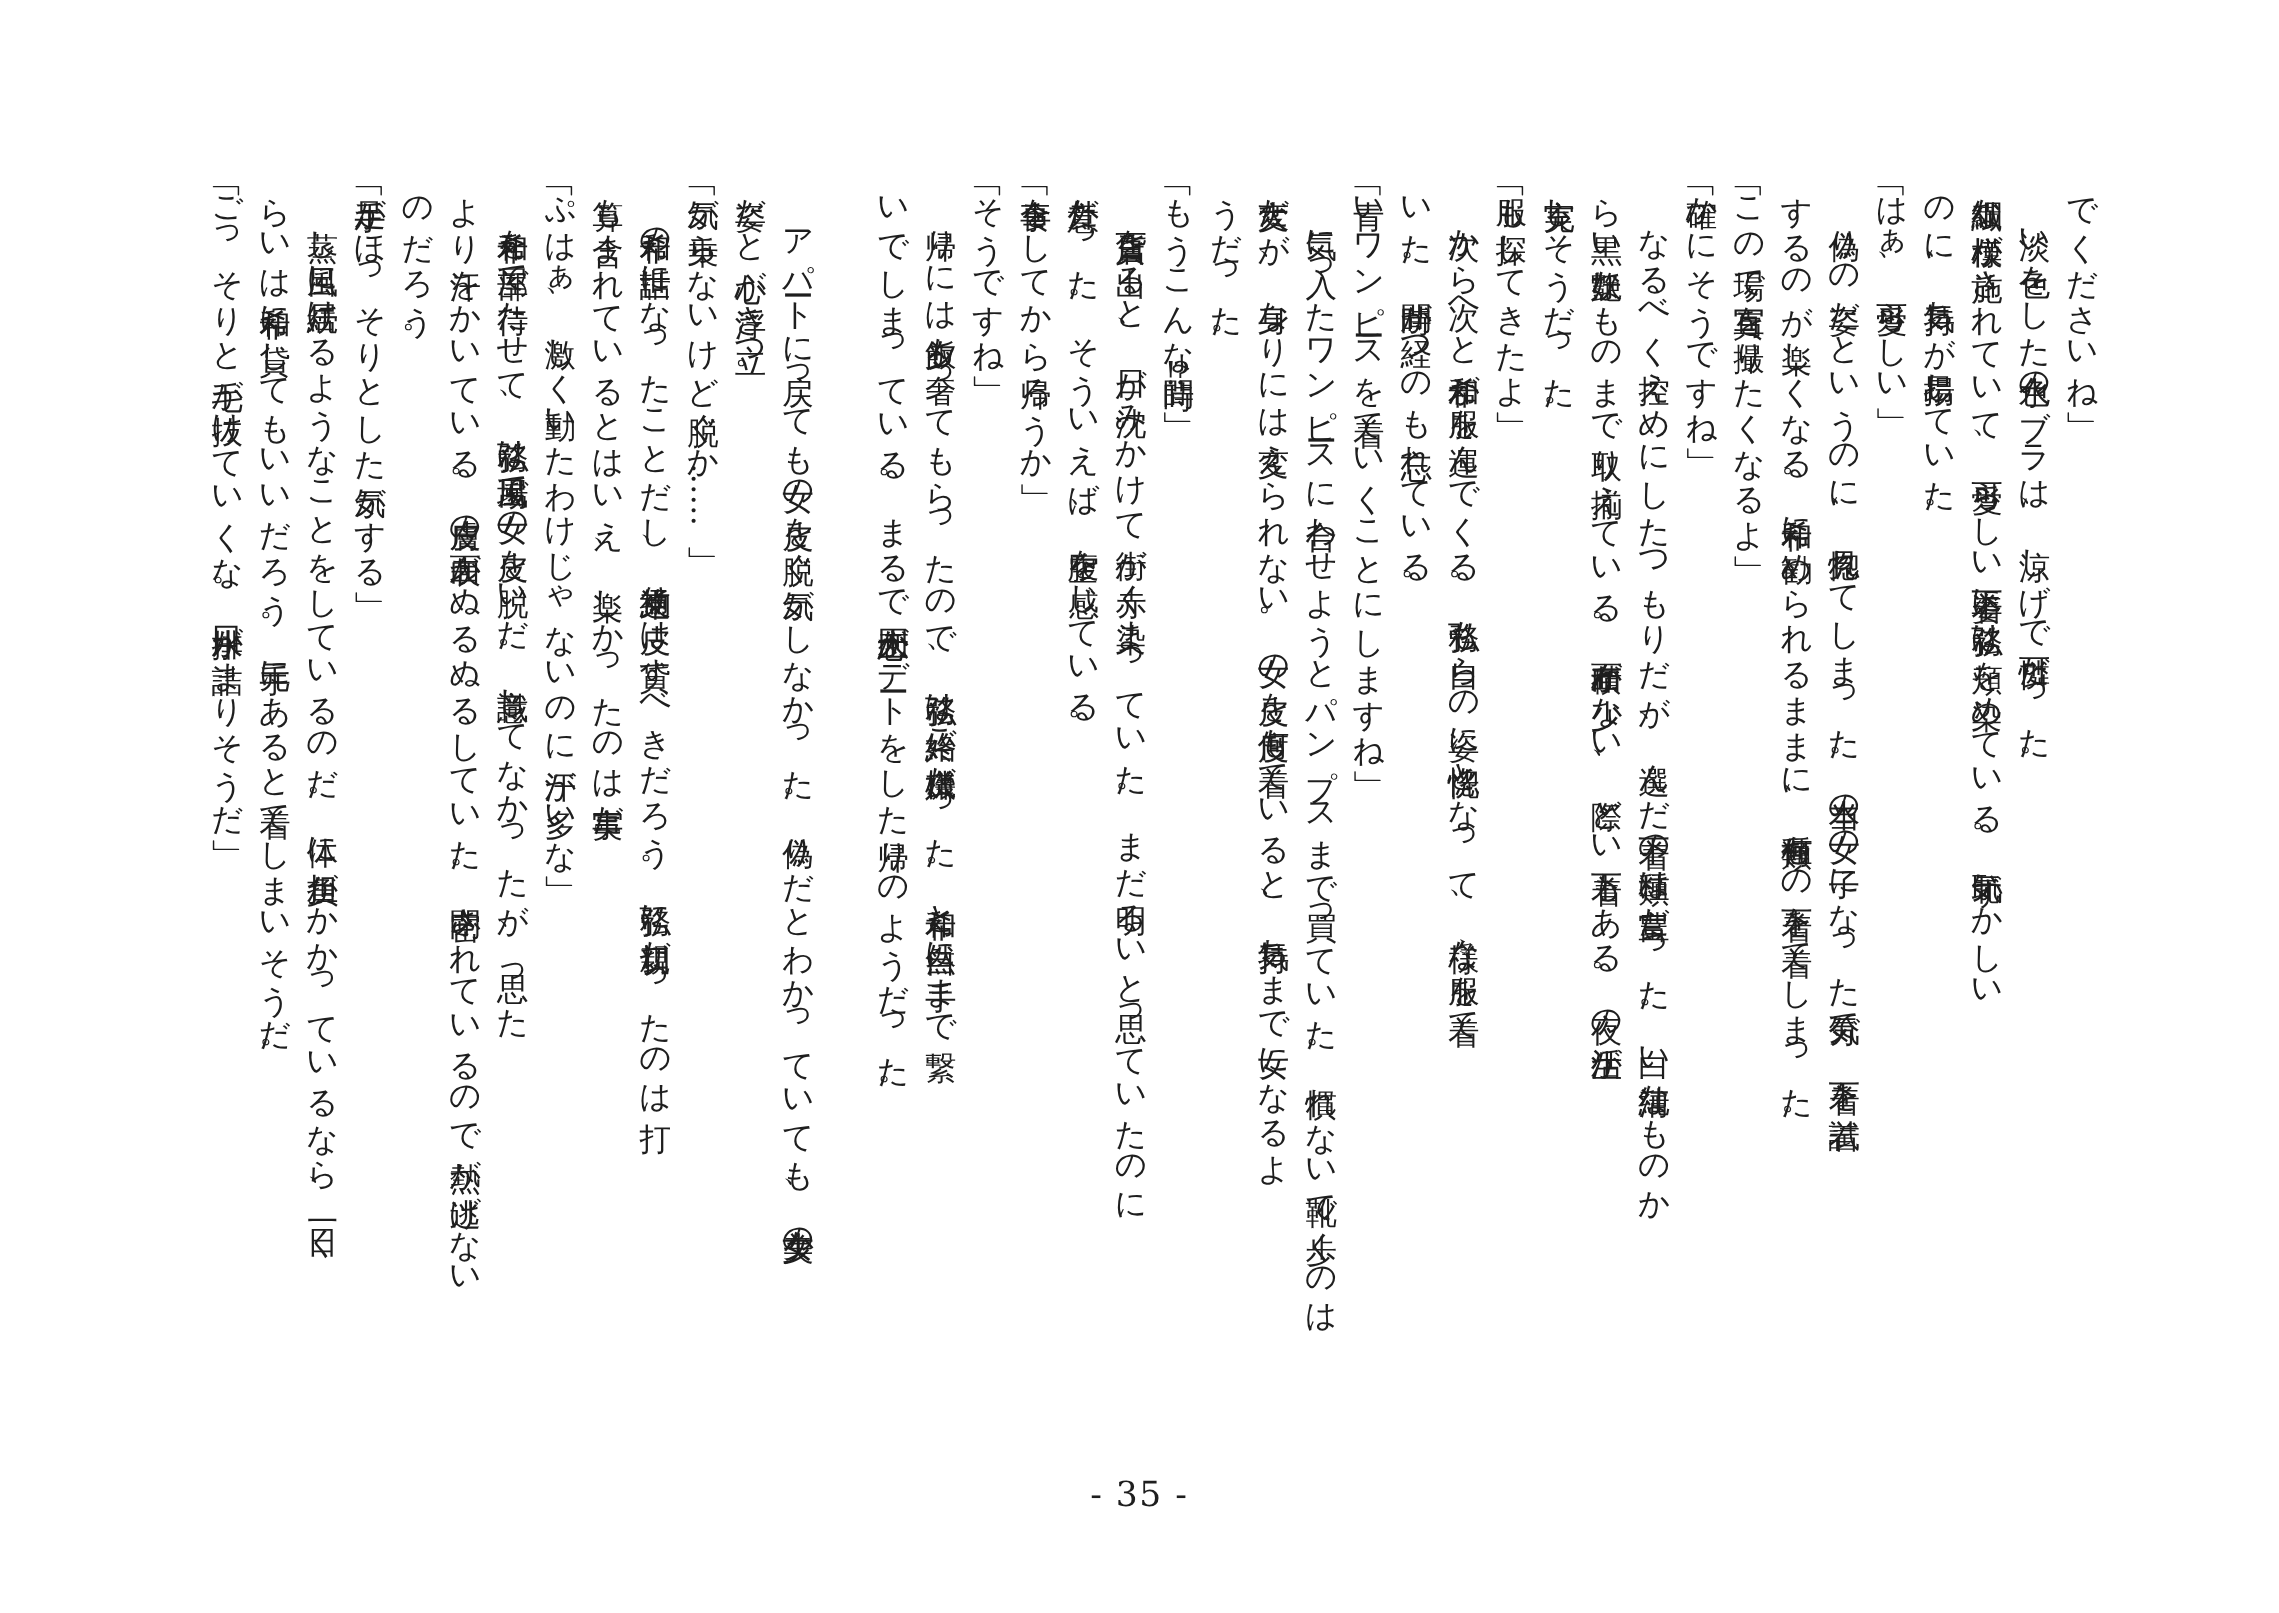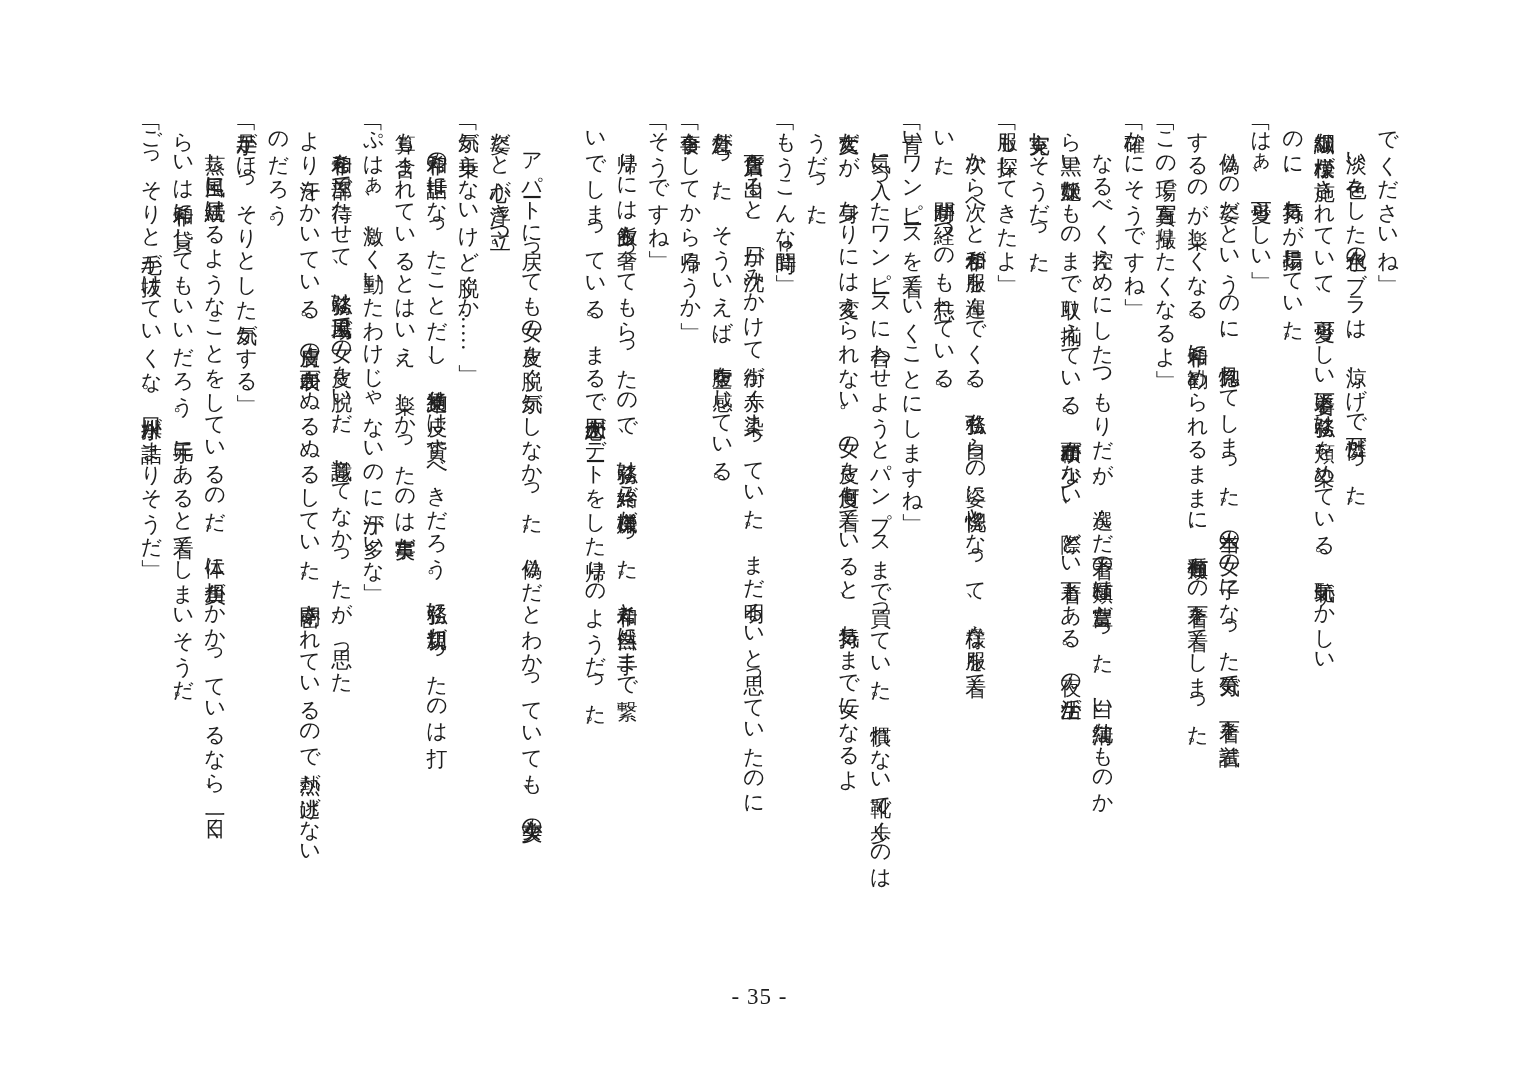--- a/index.html
+++ b/index.html
@@ -33,21 +33,20 @@
     white-space: nowrap;
   }
   .pagenum {
     position: absolute;
     top: 984px;
     left: 0;
     width: 100%;
     text-align: center;
     font-size: 23px;
     letter-spacing: 1px;
-    font-family: Liberation Serif, serif;
   }
 </style>
 </head>
 <body>
 
 <div class="vtext">
   <p>でくださいね」</p>
   <p>　淡い色をした水色のブラは、涼しげで可憐だった。</p>
   <p>繊細な模様が施されていて、可愛らしい下着姿に弘務は頬を染めている。気恥ずかしい</p>
   <p>のに、気持ちが昂揚していた。</p>

